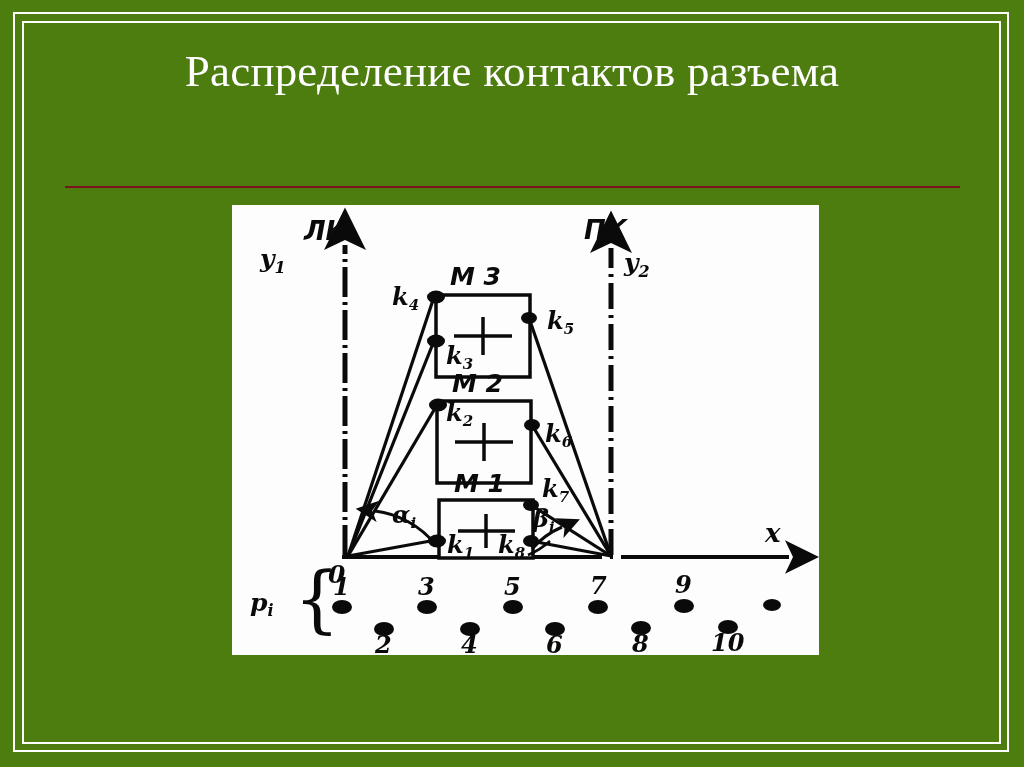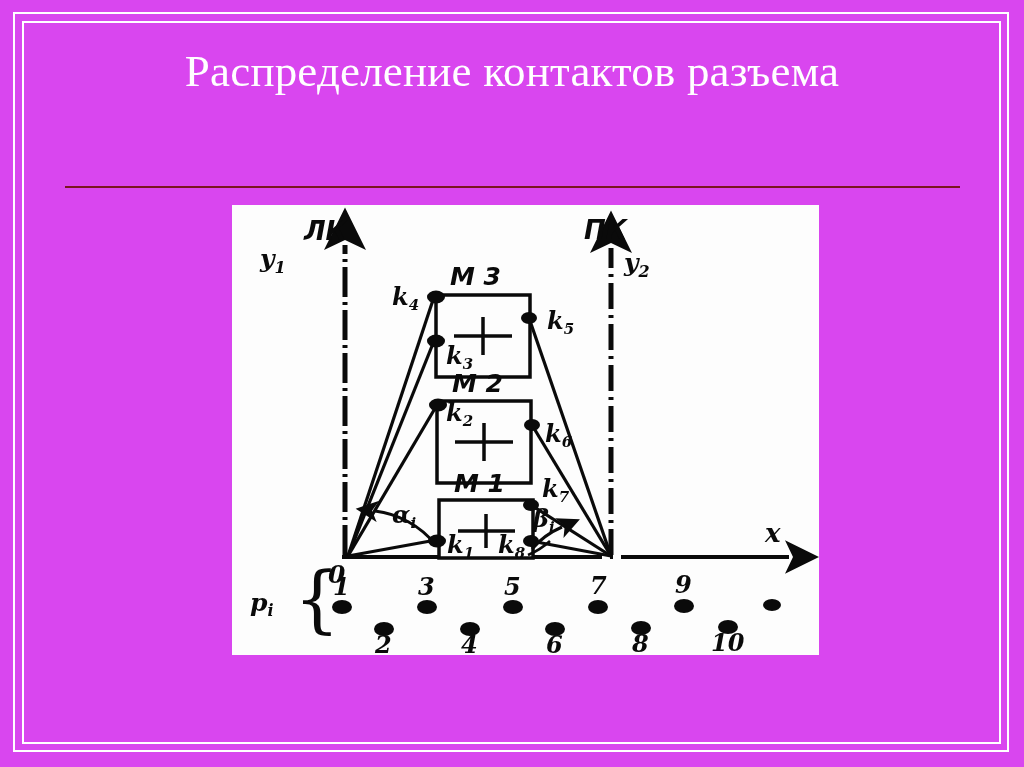--- a/index.html
+++ b/index.html
@@ -10,21 +10,21 @@
   body {
     width: 1024px;
     height: 767px;
     overflow: hidden;
     font-family: "Liberation Serif", serif;
   }
   .slide {
     position: relative;
     width: 1024px;
     height: 767px;
-    background: #d946ef;
+    background: #4d7c0f;
   }
   
   .frame-outer {
     position: absolute;
     left: 13px;
     top: 12px;
     width: 996px;
     height: 740px;
     border: 2px solid #ffffff;
     box-sizing: border-box;

